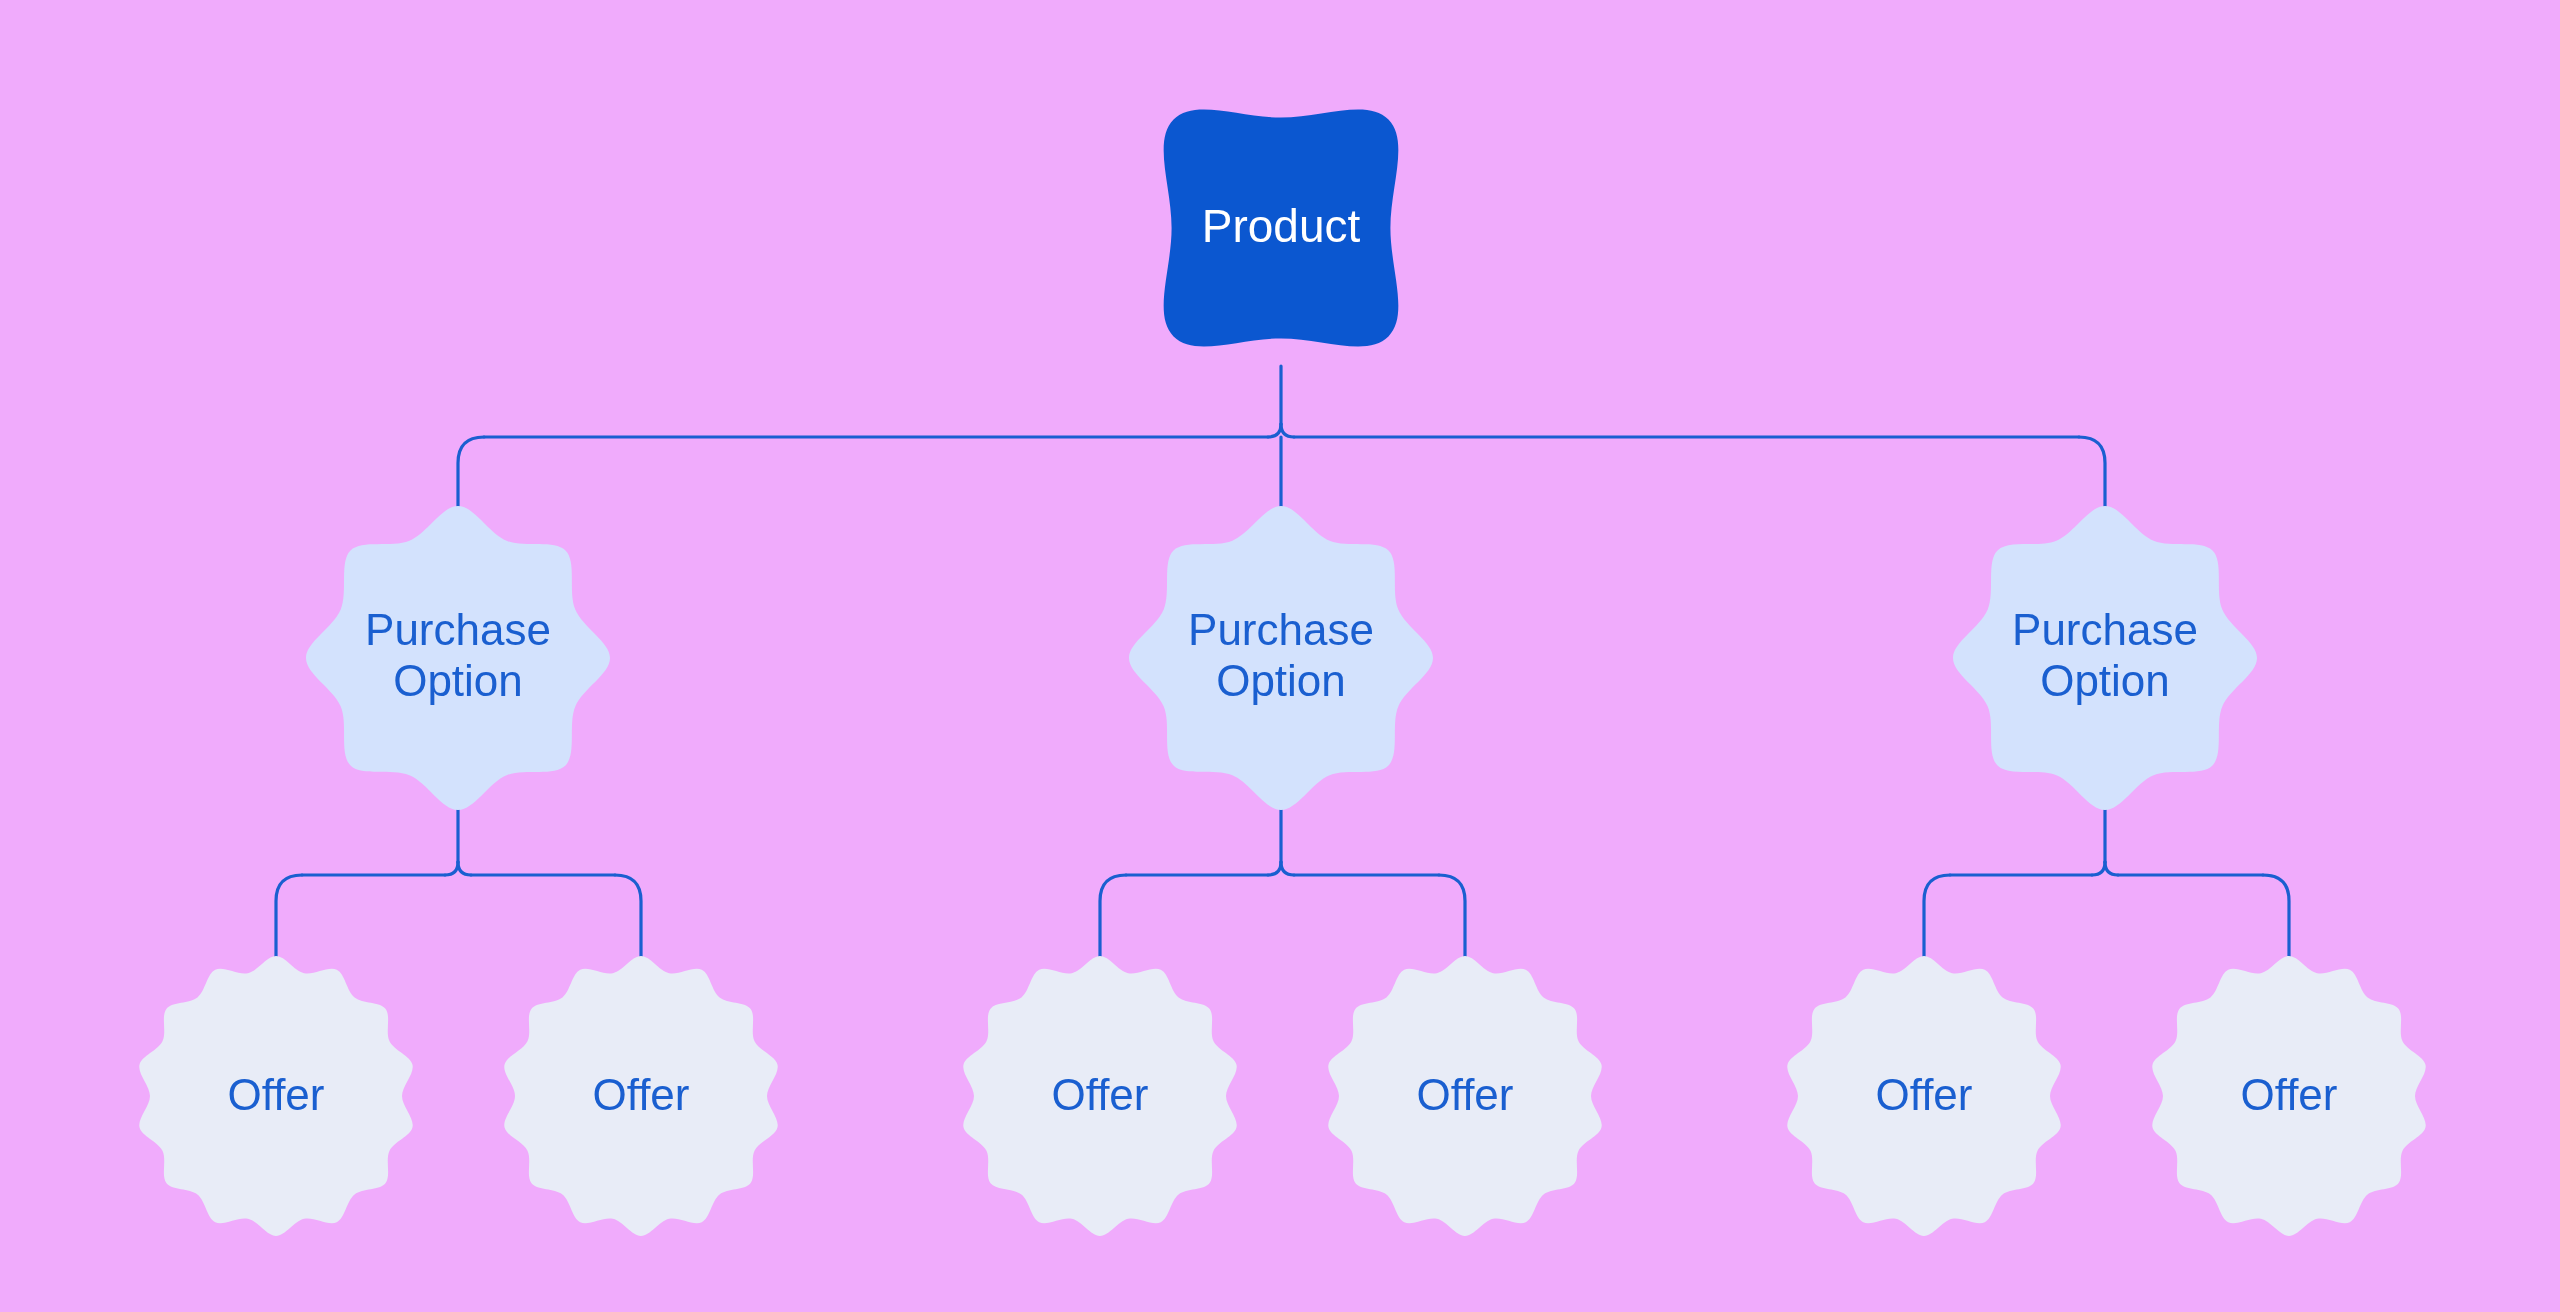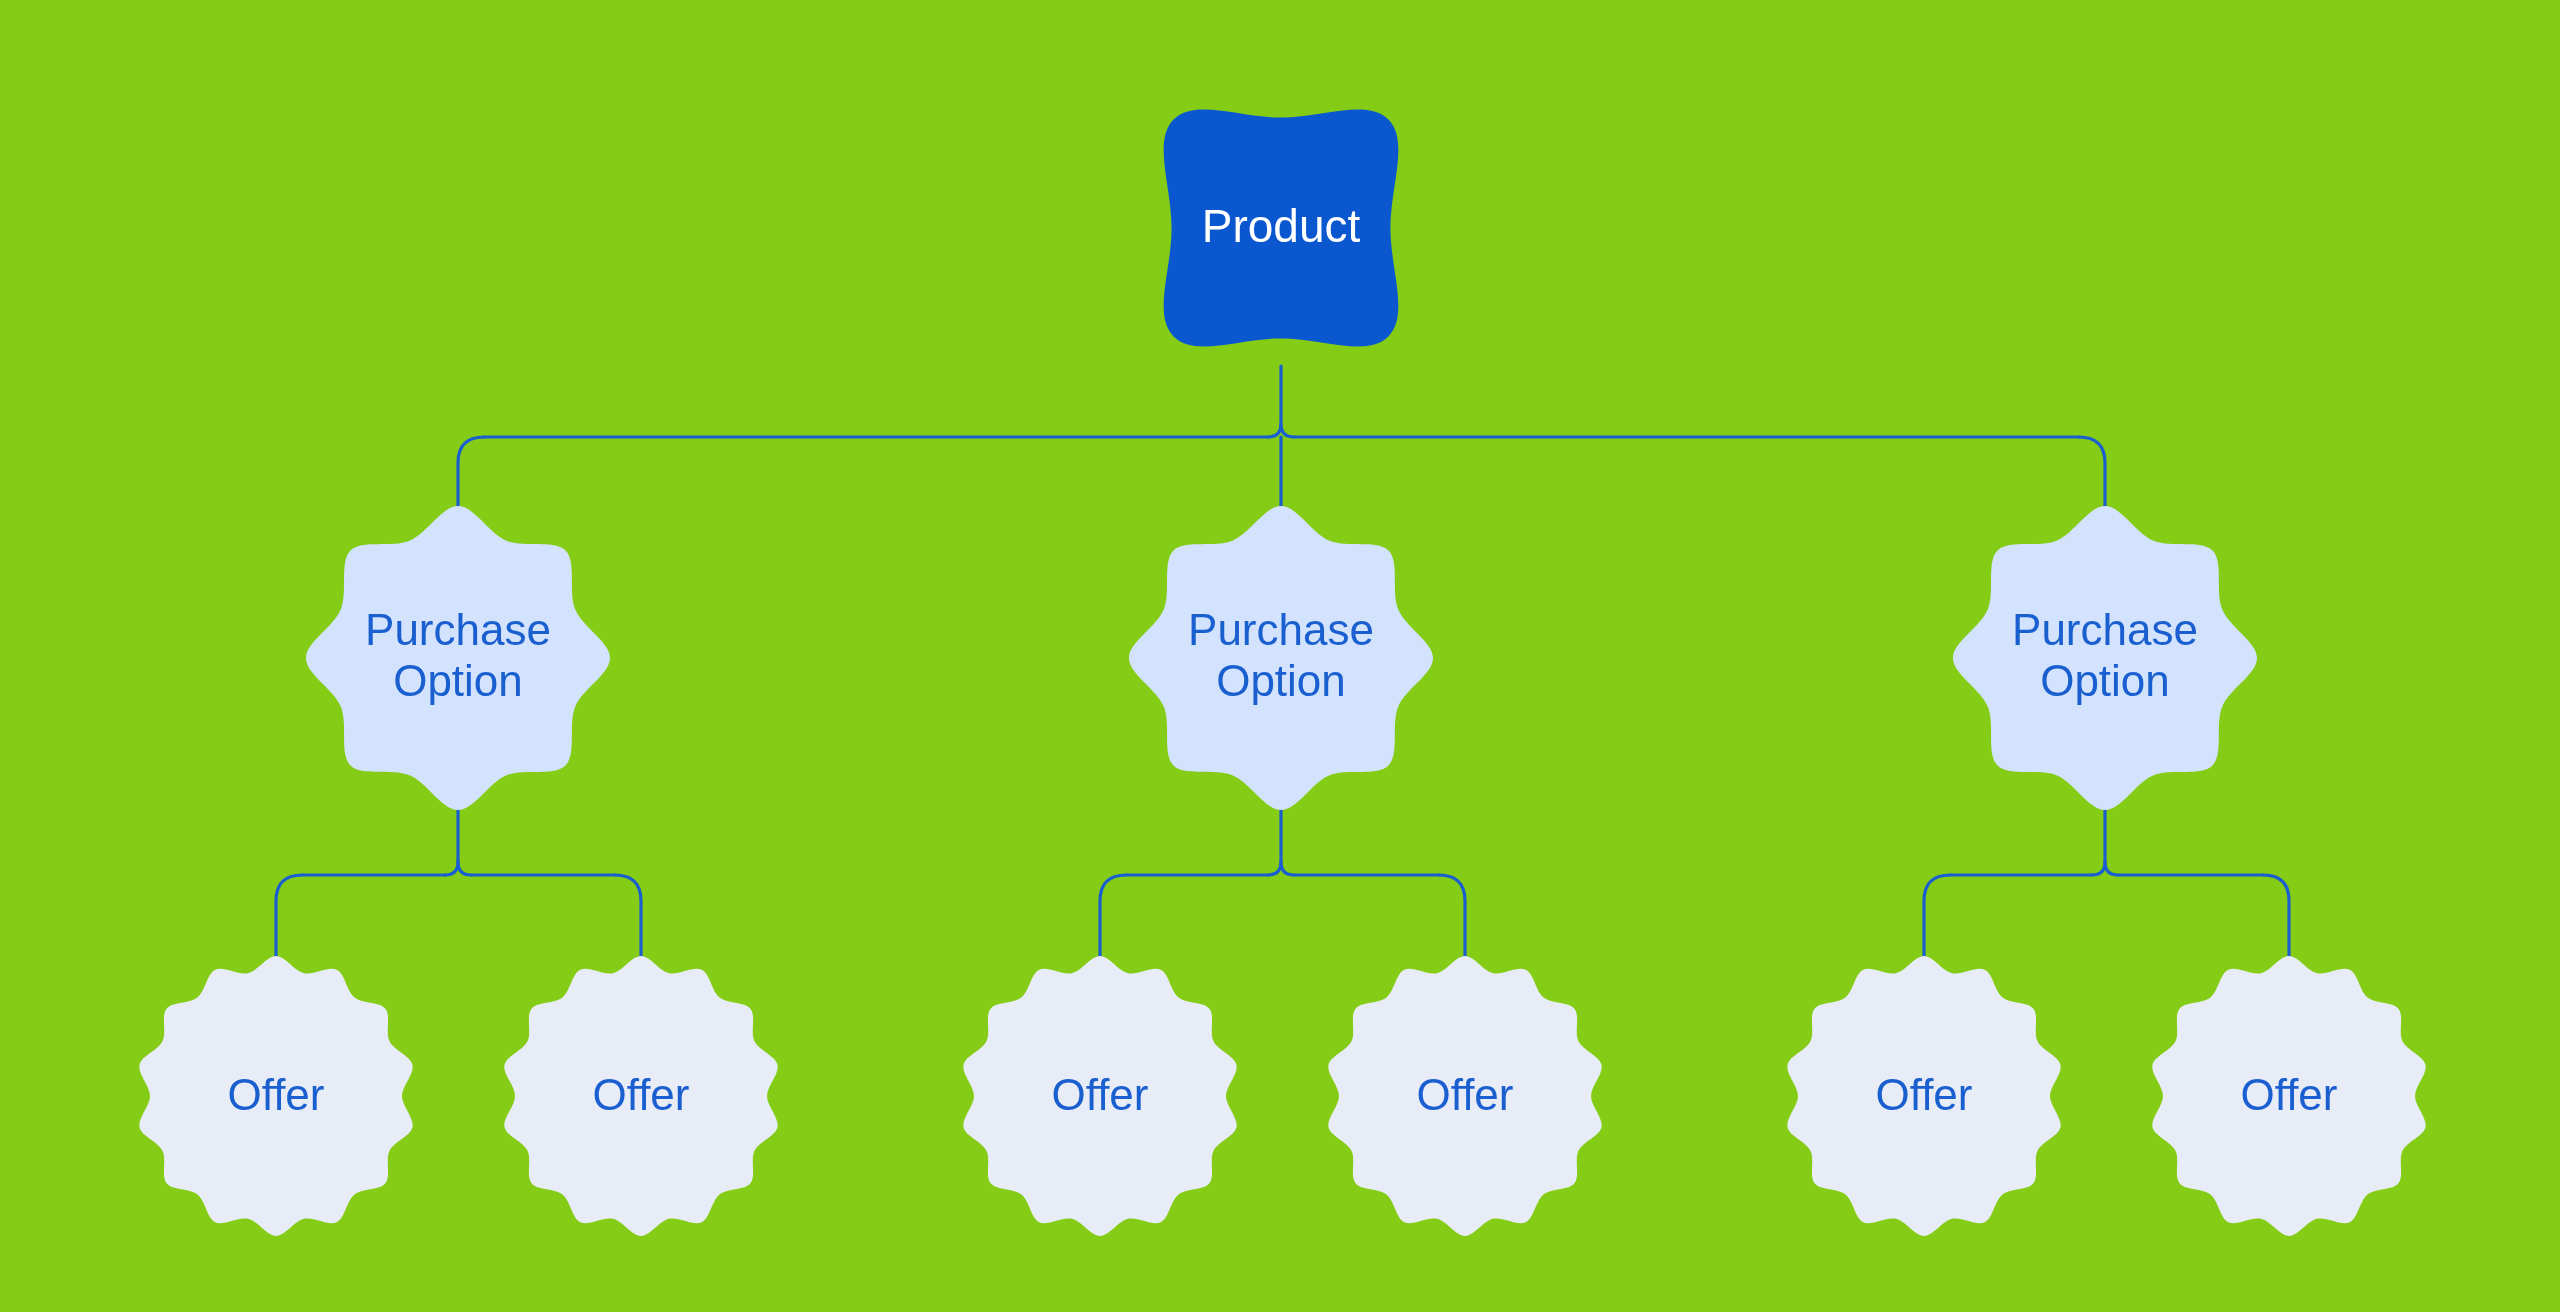--- a/index.html
+++ b/index.html
@@ -9,21 +9,21 @@
     background: #FDFDFD;
   }
   body {
     font-family: "Liberation Sans", sans-serif;
     -webkit-font-smoothing: antialiased;
   }
   #stage {
     position: relative;
     width: 2560px;
     height: 1312px;
-    background: #84cc16;
+    background: #f0abfc;
     overflow: hidden;
   }
   #diagram-svg {
     position: absolute;
     top: 0;
     left: 0;
     width: 2560px;
     height: 1312px;
     display: block;
   }

